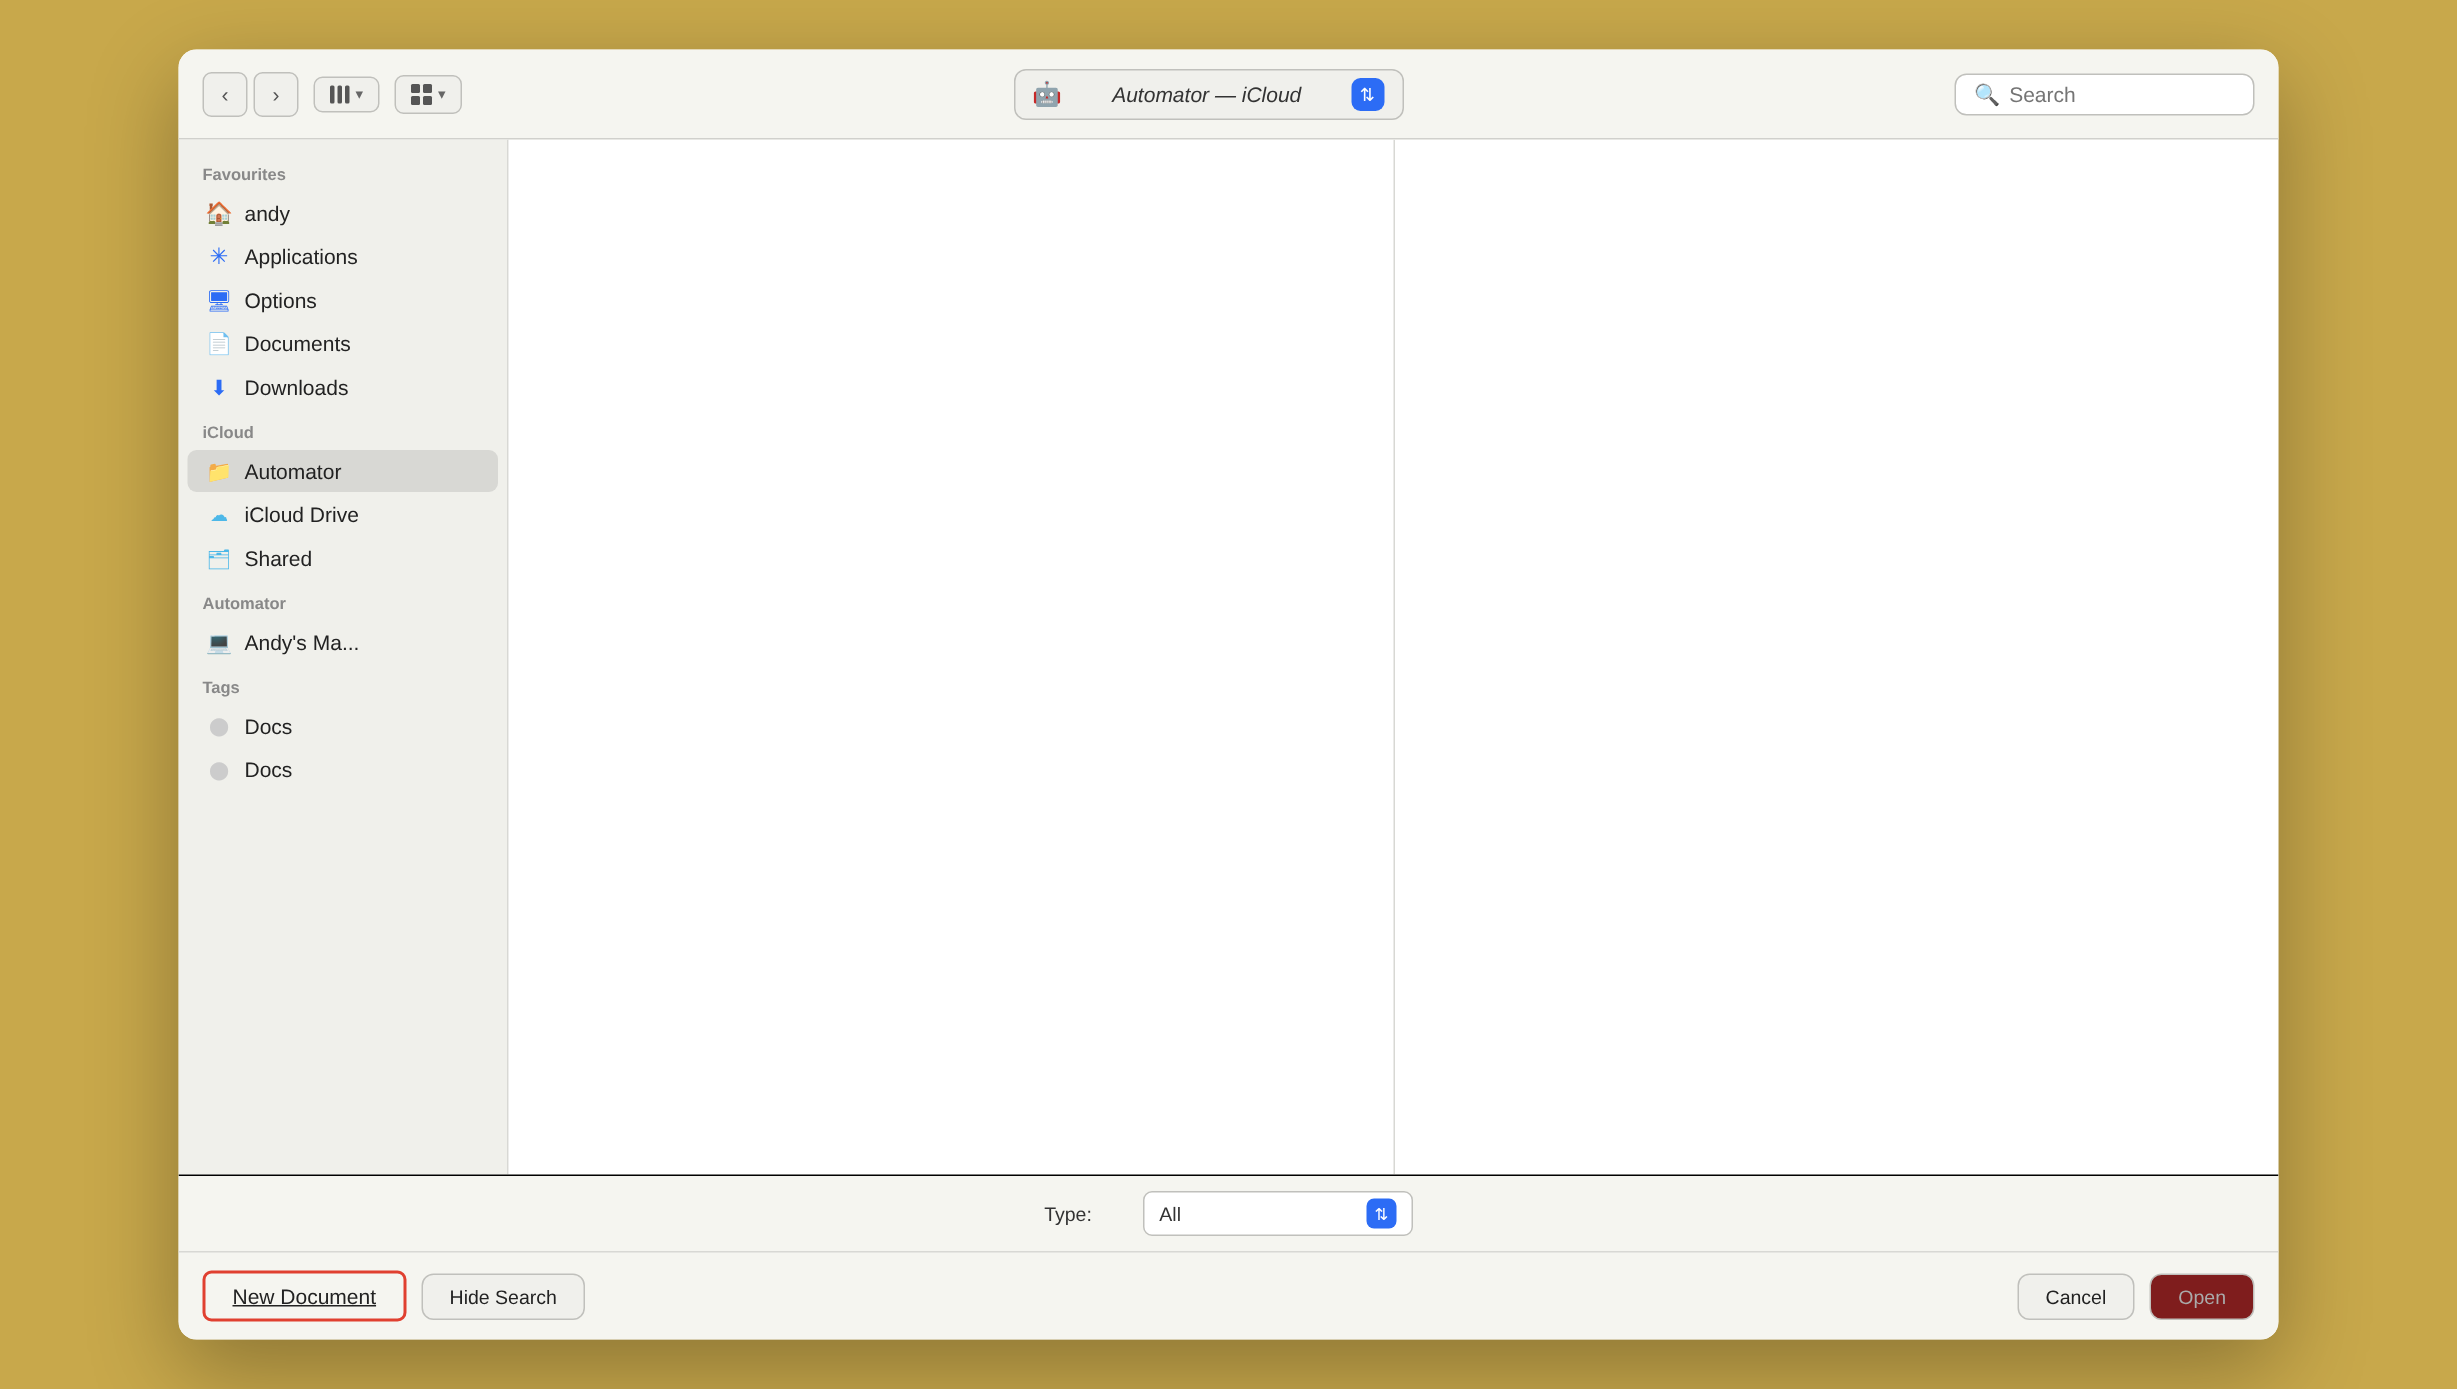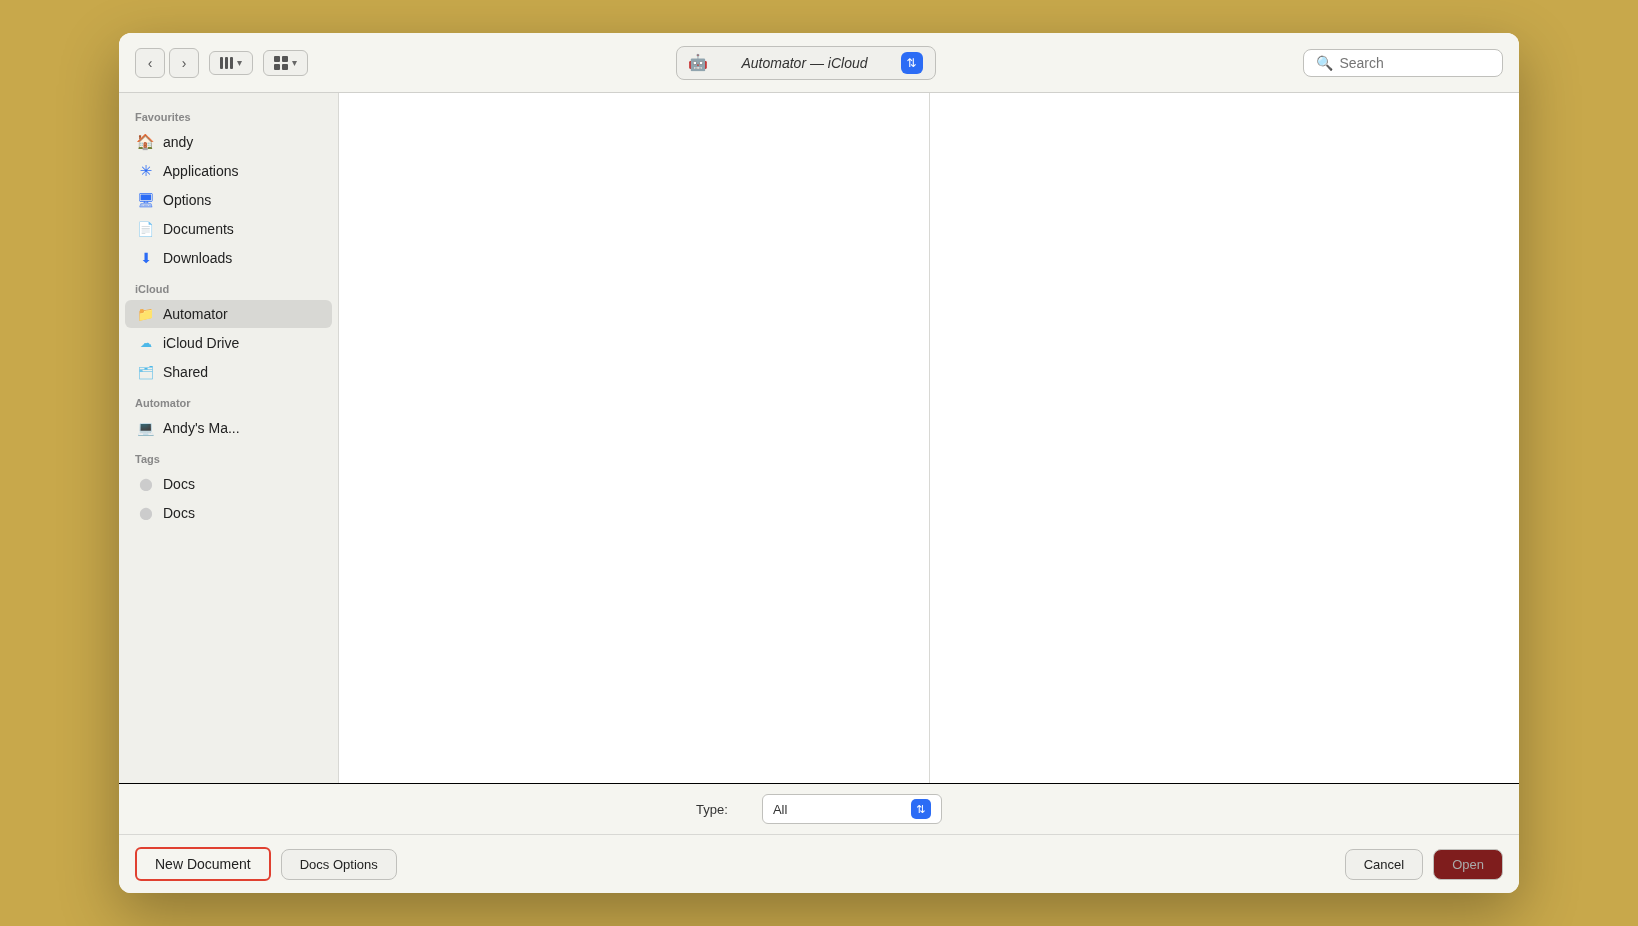--- a/index.html
+++ b/index.html
@@ -280,20 +280,21 @@
 
     .btn-new-doc {
       border: 2.5px solid #e04030;
       border-radius: 6px;
       background: #f5f5f0;
       padding: 7px 18px;
       font-size: 14px;
       color: #222;
       cursor: pointer;
       font-weight: 500;
+      text-decoration: underline;
     }
 
     .btn-cancel {
       margin-left: auto;
     }
 
     .btn-open {
       border: 1px solid #c0c0bc;
       border-radius: 8px;
       background: #7f1d1d;
@@ -449,18 +450,18 @@
     <div class="type-row">
       <span class="type-label">Type:</span>
       <div class="type-select">
         <span class="select-text">All</span>
         <div class="select-spinner">⇅</div>
       </div>
     </div>
 
     <div class="action-row">
       <button class="btn-new-doc">New Document</button>
-      <button class="btn">Docs Options</button>
+      <button class="btn">Hide Search</button>
       <button class="btn btn-cancel">Cancel</button>
       <button class="btn-open">Open</button>
     </div>
   </div>
 </div>
 
 </body></html>

